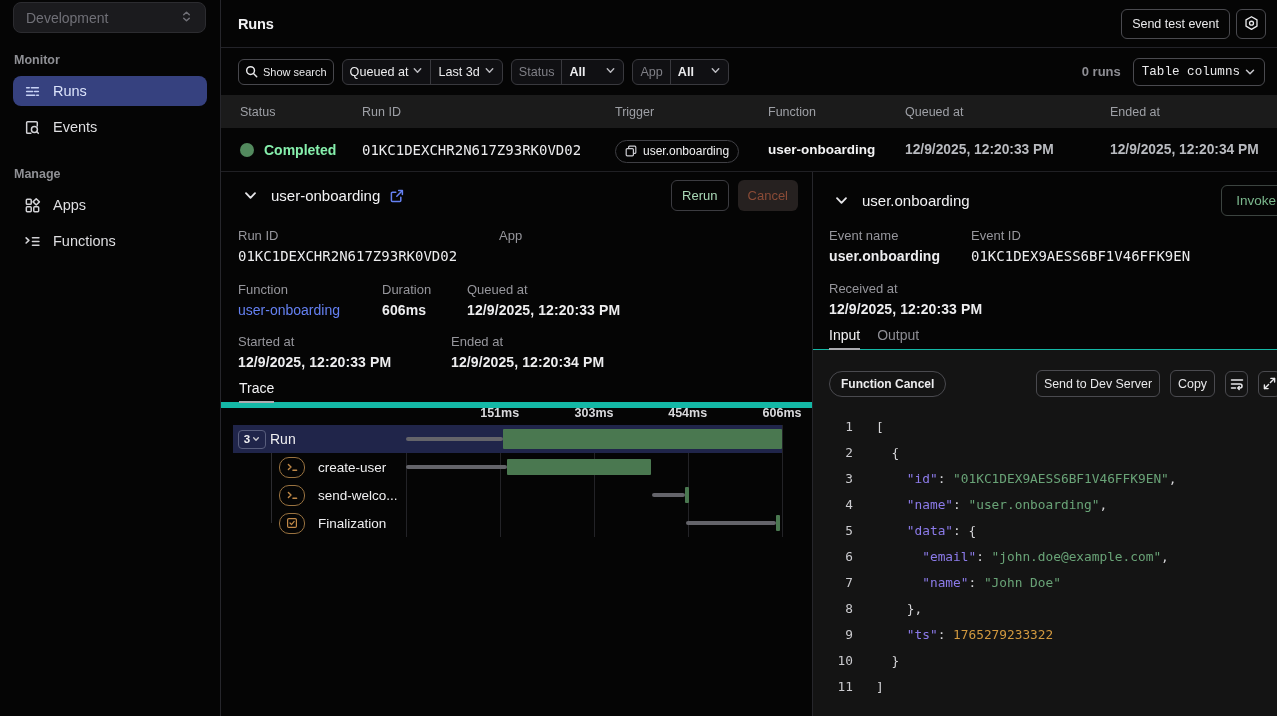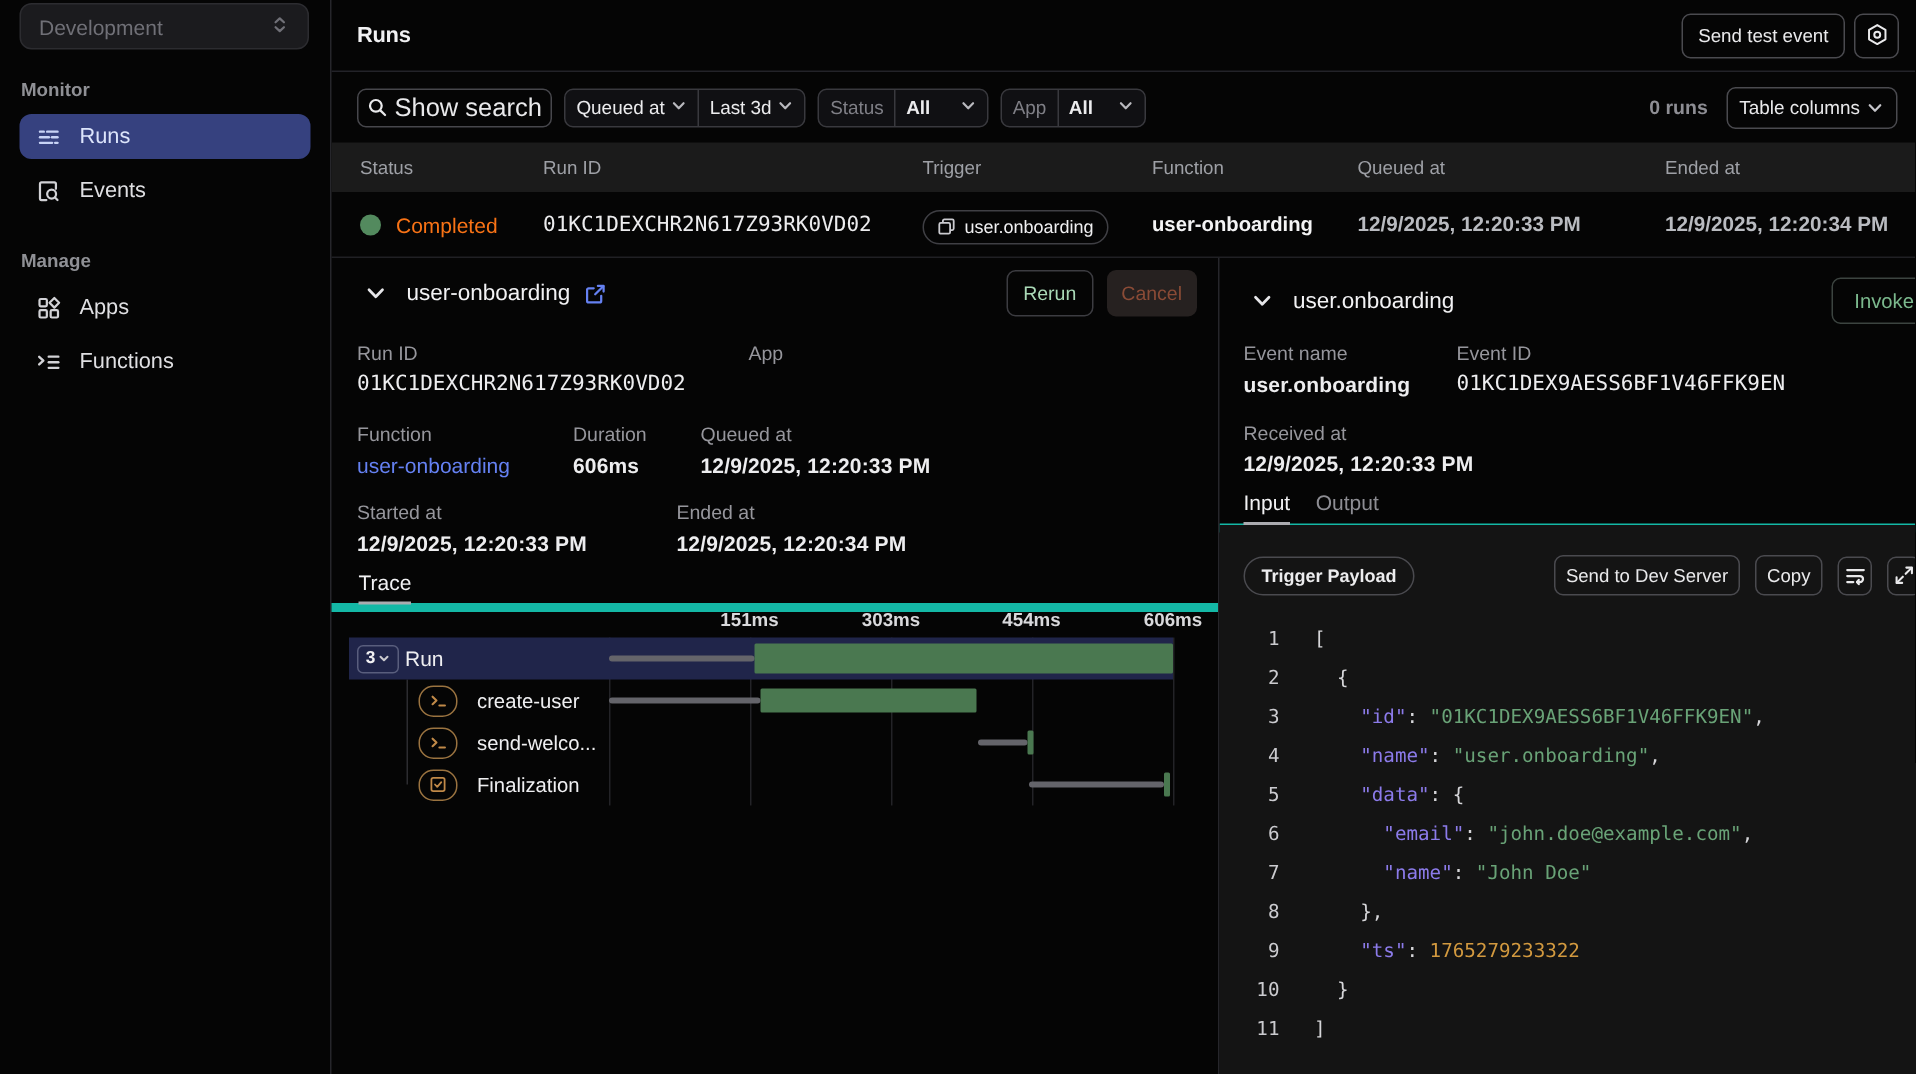--- a/index.html
+++ b/index.html
@@ -29,38 +29,38 @@
   .main { flex:1; display:flex; flex-direction:column; min-width:0; }
   .topbar { height:48px; flex:0 0 48px; border-bottom:1px solid #232329; display:flex; align-items:center; padding:0 11px 0 17px; }
   .page-title { font-size:14.6px; font-weight:700; letter-spacing:-0.2px; color:#f1f1f3; }
   .topbar-right { margin-left:auto; display:flex; align-items:center; gap:6px; }
   .btn { display:inline-flex; align-items:center; justify-content:center; gap:6px; border:1px solid #4a4a4f; border-radius:6px;
          background:transparent; color:#e9e9eb; font-size:13px; font-weight:500; cursor:pointer; font-family:inherit; }
   .btn-send { height:30px; padding:0 10px; font-size:12.5px; }
   .btn-gear { height:30px; width:30px; }
 
   .filterbar { height:47px; flex:0 0 47px; display:flex; align-items:center; padding:0 12px 0 17px; gap:8px; }
-  .btn-search { height:26px; padding:0 6px; gap:5px; font-size:17px; border-color:#47474c; }
+  .btn-search { height:26px; padding:0 6px; gap:5px; font-size:11px; border-color:#47474c; }
   .fgroup { display:flex; align-items:stretch; height:26px; border:1px solid #39393e; border-radius:6px; background:#101013; overflow:hidden; }
   .fcell { display:flex; align-items:center; gap:4px; padding:0 7px; font-size:12.6px; font-weight:500; color:#ececee; cursor:pointer; }
   .fcell + .fcell { border-left:1px solid #39393e; }
   .fcell .chev { color:#b9b9be; }
   .fcell.flabel { color:#7f7f86; cursor:default; }
   .filter-right { margin-left:auto; display:flex; align-items:center; gap:12px; }
   .runs-count { color:#8e8e94; font-size:13px; font-weight:600; }
-  .btn-cols { height:28px; padding:0 8px; gap:4px; font-size:12.6px; }
+  .btn-cols { height:28px; padding:0 8px; gap:4px; font-size:12.6px;font-family:Liberation Mono, monospace; }
 
   .thead { height:33px; flex:0 0 33px; background:#1b1b1b; display:grid;
            grid-template-columns:122px 253px 153px 137px 205px 1fr; padding-left:19px; align-items:center;
            font-size:12.5px; color:#9ea0a6; font-weight:500; }
   .trow { height:44px; flex:0 0 44px; border-bottom:1px solid #202024; display:grid;
           grid-template-columns:122px 253px 153px 137px 205px 1fr; padding-left:19px; align-items:center; }
   .cell-status { display:flex; align-items:center; gap:10px; }
   .dot { width:14px; height:14px; border-radius:50%; background:#538a5e; }
-  .status-text { color:#f97316; font-size:14px; font-weight:400; }
+  .status-text { color:#86efac; font-size:14px; font-weight:700; }
   .mono { font-family:"DejaVu Sans Mono", monospace; }
   .cell-runid { font-size:14px; color:#ececee; letter-spacing:0; }
   .trigger-badge { margin-top:3px; display:inline-flex; align-items:center; gap:6px; height:23px; padding:0 9px; border:1px solid #3f3f44;
                    border-radius:999px; font-size:12px; font-weight:500; color:#f0f0f2; width:max-content; }
   .trigger-badge .ticon { color:#cbcbd0; display:flex; }
   .cell-fn { font-size:13.5px; font-weight:700; color:#f4f4f5; }
   .cell-time { font-size:13.8px; font-weight:600; color:#b9bbc0; }
 
   
   .details { flex:1; display:flex; min-height:0; }
@@ -464,21 +464,21 @@
           </div>
         </div>
 
         <div class="tabs" id="evtabs">
             <span class="tab active">Input</span>
             <span class="tab">Output</span>
           </div>
 
         <div class="code-wrap">
           <div class="code-toolbar">
-            <span class="pill">Trigger Payload</span>
+            <span class="pill">Function Cancel</span>
             <span class="spacer"></span>
             <button class="btn btn-dev">Send to Dev Server</button>
             <button class="btn btn-copy">Copy</button>
             <button class="btn btn-sq">
               <span style="display:flex">
                 <svg width="14" height="14" viewBox="0 0 14 14" fill="none" stroke="#e9e9eb" stroke-width="1.5" stroke-linecap="round" stroke-linejoin="round">
                   <path d="M1.5 3h11"></path>
                     <path d="M1.5 7h8.5a2 2 0 1 1 0 4H8"></path>
                     <path d="M9.2 9.6 8 11l1.2 1.4"></path>
                     <path d="M1.5 11h4"></path>

